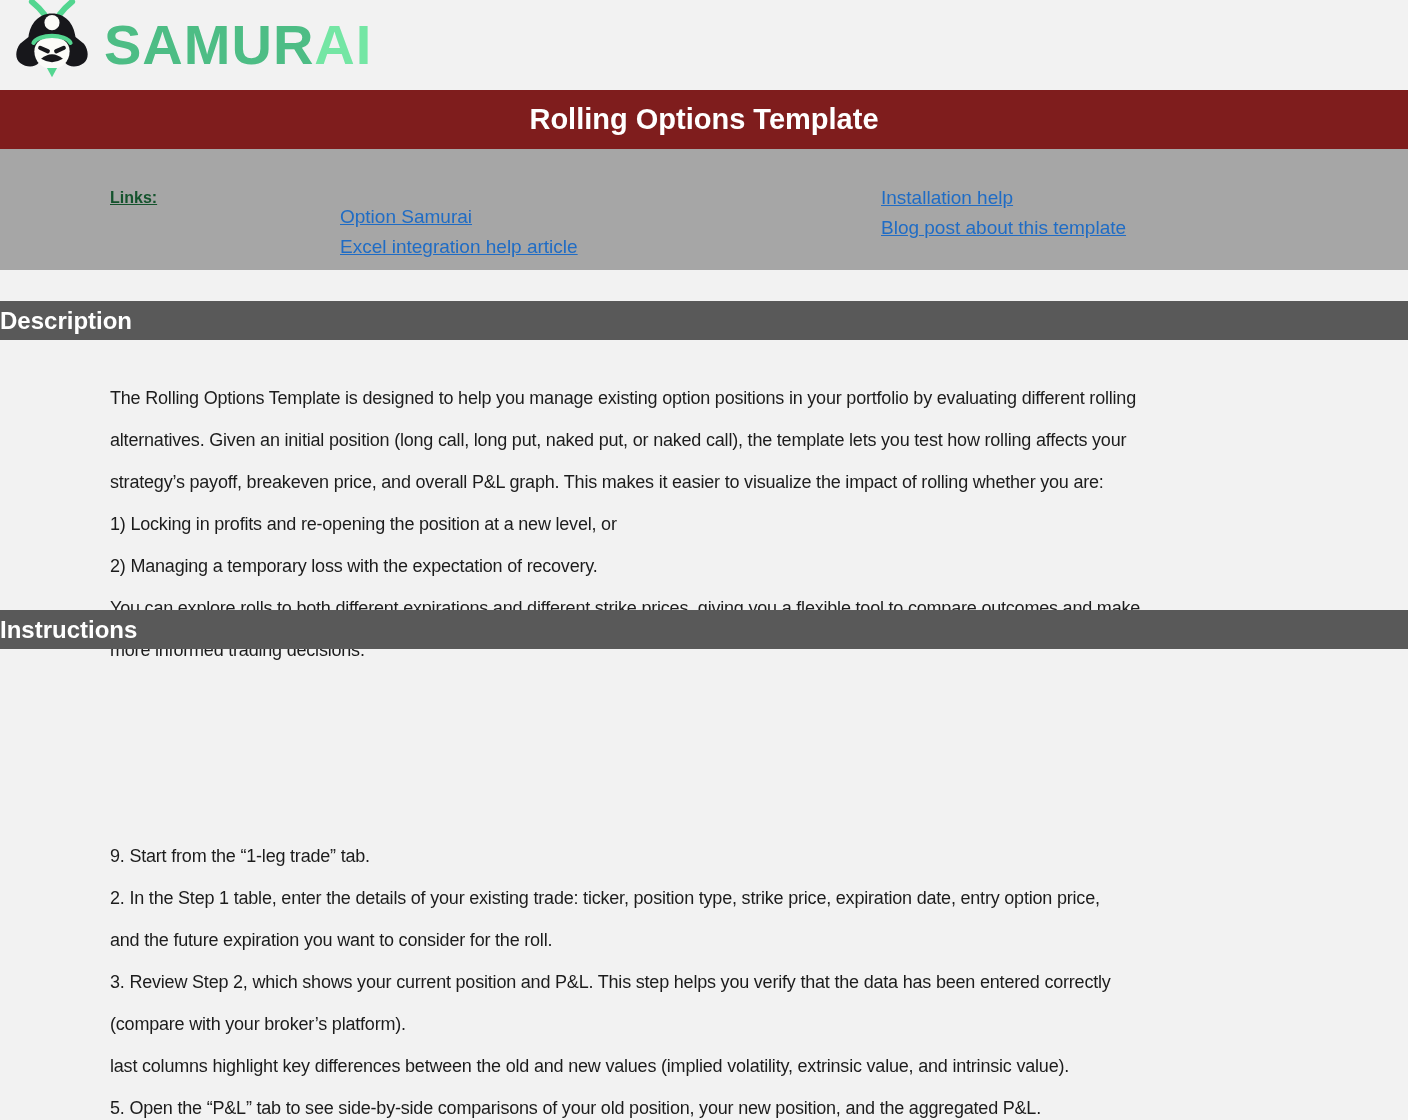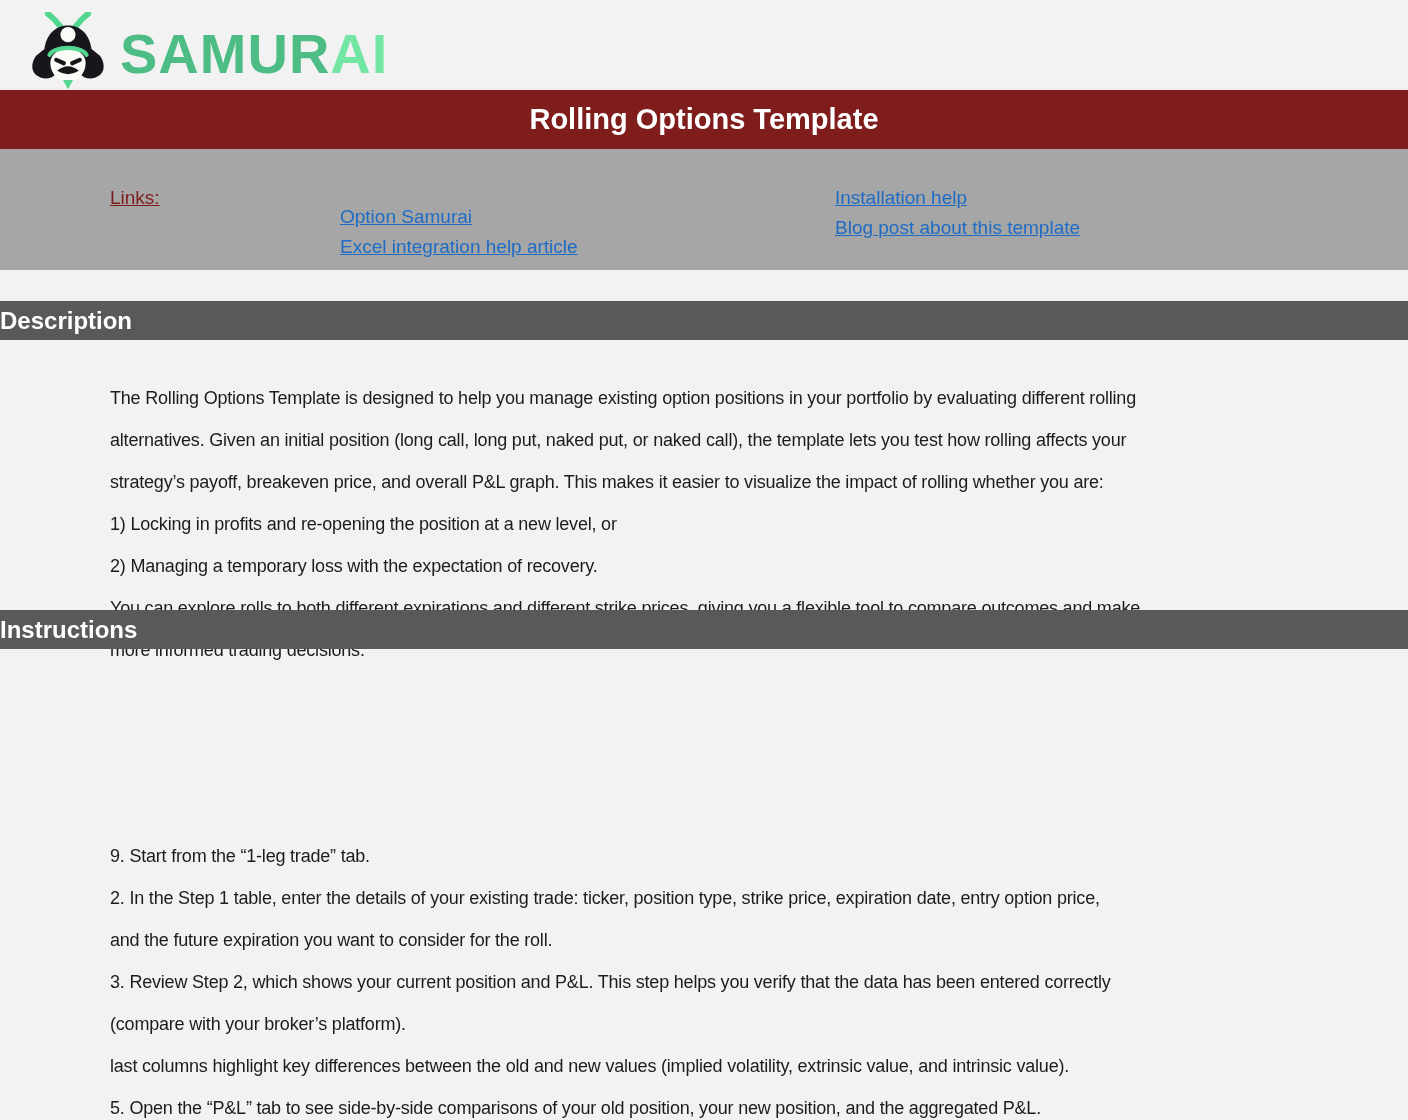--- a/index.html
+++ b/index.html
@@ -11,22 +11,21 @@
     background: #f2f2f2;
     overflow: hidden;
   }
 
   
   .logo-row {
     position: absolute;
     top: 0; left: 0;
     height: 108px;
     display: flex;
-    align-items: center;
-    padding-left: 26px;
+    padding-left: 10px;
   }
   .logo-icon svg { display: block; }
   .brand {
     font-size: 56px;
     font-weight: bold;
     letter-spacing: 1px;
     margin-left: 10px;
     line-height: 90px;
     white-space: nowrap;
   }
@@ -52,29 +51,29 @@
   
   .links-band {
     position: absolute;
     top: 149px; left: 0; right: 0;
     height: 121px;
     background: #a6a6a6;
   }
   .links-label {
     position: absolute;
     left: 110px; top: 34px;
-    font-size: 19px;
-    font-weight: normal;
-    color: #7f1d1d;
+    font-size: 16px;
+    font-weight: bold;
+    color: #14532d;
     text-decoration: underline;
     line-height: 30px;
   }
   .links-col { position: absolute; top: 34px; }
   .links-col.col1 { left: 340px; margin-top: 19px; }
-  .links-col.col2 { left: 835px; }
+  .links-col.col2 { left: 881px; }
   a.doc-link {
     display: block;
     color: #1f6cc5;
     text-decoration: underline;
     font-size: 19px;
     line-height: 30px;
     cursor: pointer;
   }
 
   

